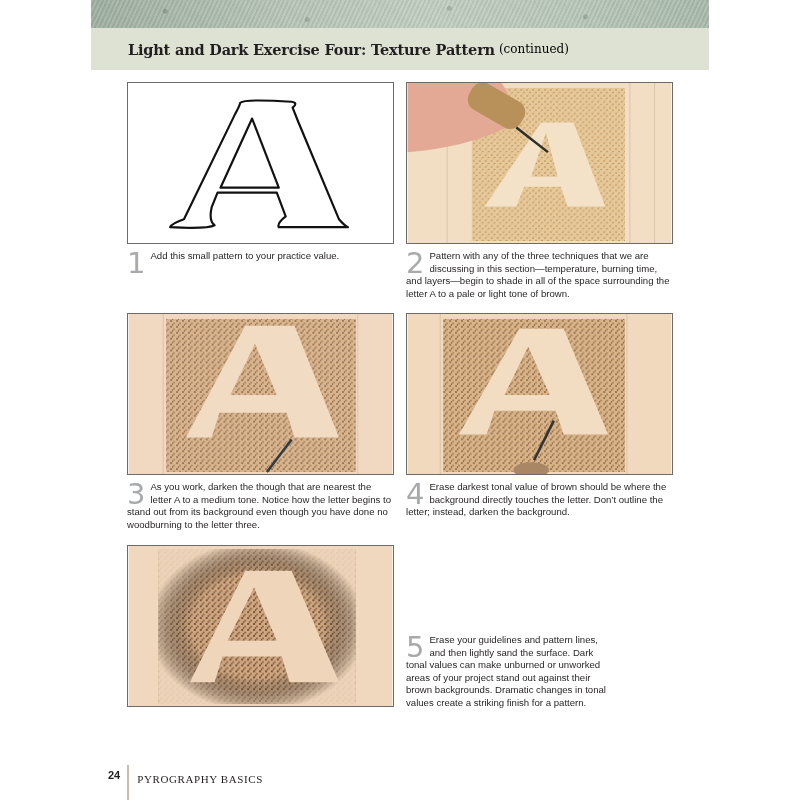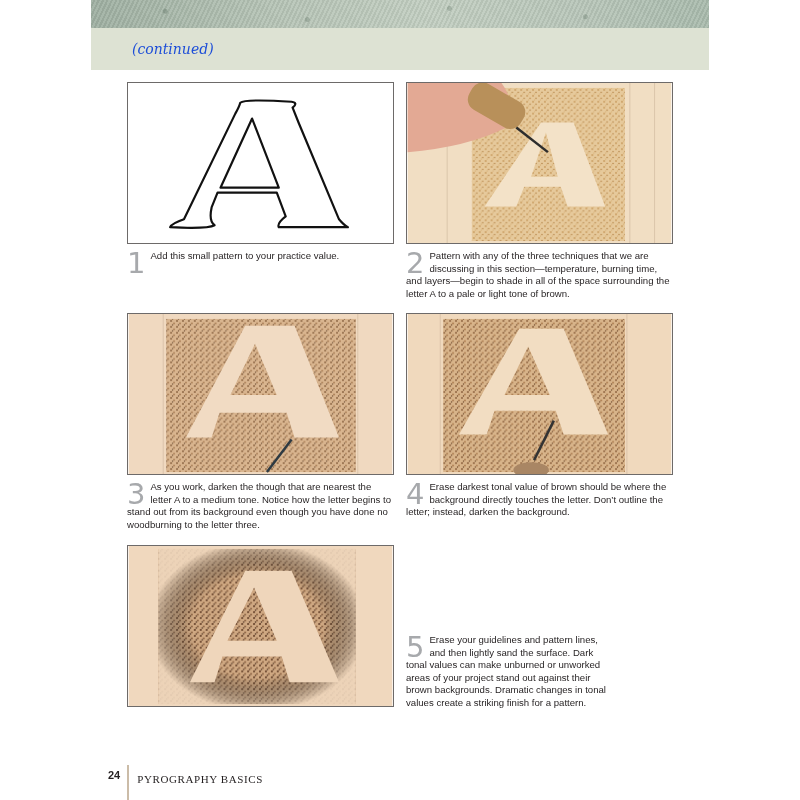--- a/index.html
+++ b/index.html
@@ -20,21 +20,21 @@
       position: absolute; left: 91px; top: 28px; width: 618px; height: 42px;
       background: #dde2d3;
       display: flex; align-items: center; padding-left: 37px;
     }
     .title-band .title {
       font-family: "DejaVu Serif", "Liberation Serif", serif;
       font-size: 14.5px; font-weight: bold; color: #231f20; letter-spacing: -0.2px;
     }
     .title-band .title-sub {
       font-family: "DejaVu Serif", "Liberation Serif", serif;
-      font-style: italic; font-size: 14px; color: #1d4ed8; margin-left: 4px;
+      font-size: 12px; color: #000000; margin-left: 4px;
     }
 
     .photo {
       position: absolute; border: 1px solid #6d6a69; overflow: hidden;
     }
     .photo svg { display: block; width: 100%; height: 100%; }
 
     .step {
       position: absolute; font-size: 9.6px; line-height: 12.6px; color: #231f20;
     }
@@ -53,20 +53,21 @@
     .footer .rule { width: 2px; height: 36px; background: #cbbca8; margin: 0 8px 0 7px; }
     .footer .book-title {
       font-family: "Liberation Serif", "DejaVu Serif", serif; font-size: 11px; letter-spacing: 0.6px; color: #231f20; margin-top: 8px;
     }
   </style>
 </head>
 <body>
 
 <div class="texture-band"></div>
 <div class="title-band">
+  <span class="title">Light and Dark Exercise Four: Texture Pattern</span>
   <span class="title-sub">(continued)</span>
 </div>
 
 <div class="photo" style="left:127px; top:82px; width:267px; height:162px; background:#fff;" title="Outline pattern of the letter A on white paper">
   <svg viewBox="0 0 267 162">
     <path d="M113 20 Q118 16 165 19 Q172 20 166 25 L172 40 L213 138 Q218 144 222 146 L152 146 Q150 142 159 135 L150 111 L90 111 L84 126 Q81 140 87 144 Q80 148 42 146 Q44 142 56 138 L108 31 Q112 24 113 20 Z" fill="#fff" stroke="#111" stroke-width="2.2" stroke-linejoin="round"></path>
     <path d="M125 36 L152 106 L93 106 Z" fill="#fff" stroke="#111" stroke-width="2.2" stroke-linejoin="round"></path>
   </svg>
 </div>
 

